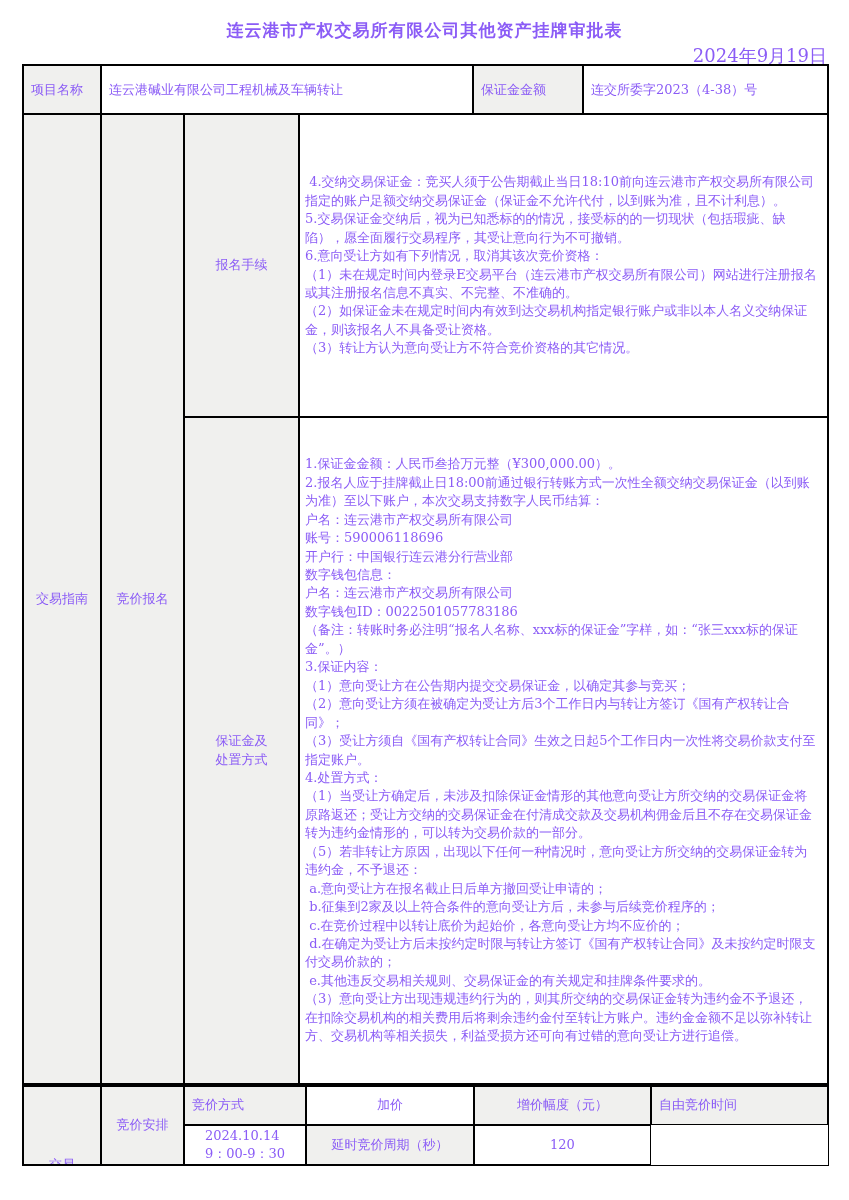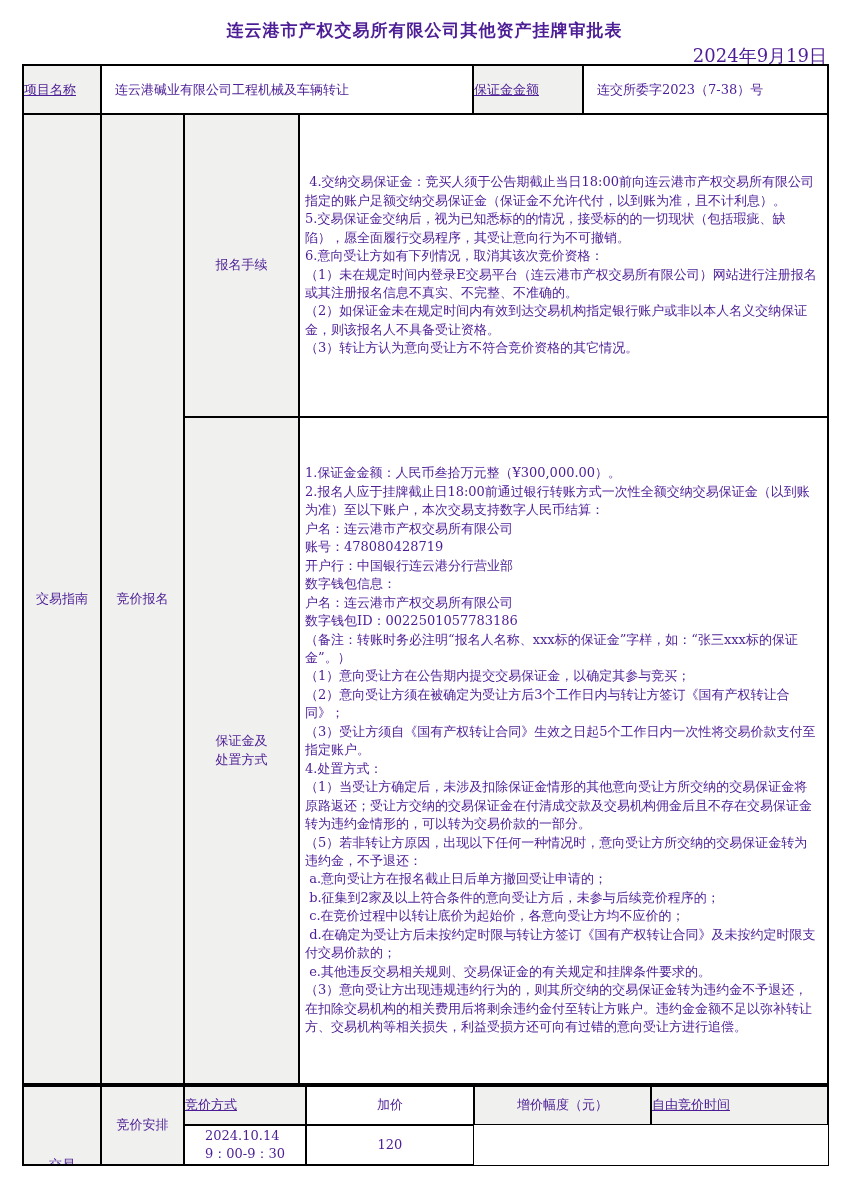--- a/index.html
+++ b/index.html
@@ -1,35 +1,35 @@
 <!DOCTYPE html>
 <html><head>
 <meta charset="utf-8">
 <style>
   html,body{margin:0;padding:0;background:#fff;}
   .page{
     position:relative;width:849px;height:1200px;overflow:hidden;background:#fff;
-    font-family:"DejaVu Serif","Liberation Serif",serif;color:#4c1d95;
+    font-family:"DejaVu Serif","Liberation Serif",serif;color:#8b5cf6;
   }
   .title{
     position:absolute;top:19px;left:0;width:849px;text-align:center;
     font-size:17px;font-weight:bold;letter-spacing:1px;
   }
   .date{
     position:absolute;top:44px;right:22px;font-size:18px;
   }
   .tbl{position:absolute;left:22px;display:grid;border:1px solid #000;background:#fff;}
   .c{
     border:1px solid #000;box-sizing:border-box;display:flex;align-items:center;
     font-size:13px;line-height:1.42;overflow:hidden;position:relative;
   }
   .gray{background:#f0f0ee;}
   .center{justify-content:center;text-align:left;}
-  .lab{padding-right:4px;text-decoration:underline;}
-  .val{padding-left:13px;padding-right:5px;}
+  .lab{padding-left:7px;padding-right:4px;}
+  .val{padding-left:7px;padding-right:5px;}
   .pre{white-space:pre-wrap;}
   
   .tbl-a{top:64px;width:805px;grid-template-columns:78px 372px 110px 245px;grid-template-rows:51px;}
   
   .tbl-b{top:113px;width:805px;grid-template-columns:78px 83px 115px 529px;grid-template-rows:303px 667px;}
   .span2{grid-row:span 2;}
   .content{
     flex-direction:column;justify-content:center;align-items:stretch;
     padding:6px 7px 6px 5px;
   }
@@ -47,49 +47,50 @@
 
 <div class="page">
 
   <div class="title">连云港市产权交易所有限公司其他资产挂牌审批表</div>
   <div class="date">2024年9月19日</div>
 
   <div class="tbl tbl-a">
     <div class="c gray lab">项目名称</div>
     <div class="c val">连云港碱业有限公司工程机械及车辆转让</div>
     <div class="c gray lab">保证金金额</div>
-    <div class="c val">连交所委字2023（7-38）号</div>
+    <div class="c val">连交所委字2023（4-38）号</div>
   </div>
 
   <div class="tbl tbl-b">
     <div class="c gray center span2">交易指南</div>
     <div class="c gray center span2">竞价报名</div>
 
     <div class="c gray center">报名手续</div>
     <div class="c content">
-        <div class="para"> 4.交纳交易保证金：竞买人须于公告期截止当日18:00前向连云港市产权交易所有限公司指定的账户足额交纳交易保证金（保证金不允许代付，以到账为准，且不计利息）。</div>
+        <div class="para"> 4.交纳交易保证金：竞买人须于公告期截止当日18:10前向连云港市产权交易所有限公司指定的账户足额交纳交易保证金（保证金不允许代付，以到账为准，且不计利息）。</div>
         <div class="para">5.交易保证金交纳后，视为已知悉标的的情况，接受标的的一切现状（包括瑕疵、缺陷），愿全面履行交易程序，其受让意向行为不可撤销。</div>
         <div class="para">6.意向受让方如有下列情况，取消其该次竞价资格：</div>
         <div class="para">（1）未在规定时间内登录E交易平台（连云港市产权交易所有限公司）网站进行注册报名或其注册报名信息不真实、不完整、不准确的。</div>
         <div class="para">（2）如保证金未在规定时间内有效到达交易机构指定银行账户或非以本人名义交纳保证金，则该报名人不具备受让资格。</div>
         <div class="para">（3）转让方认为意向受让方不符合竞价资格的其它情况。</div>
       </div>
 
     <div class="c gray center pre">保证金及
 处置方式</div>
     <div class="c content">
         <div class="para">1.保证金金额：人民币叁拾万元整（¥300,000.00）。</div>
         <div class="para">2.报名人应于挂牌截止日18:00前通过银行转账方式一次性全额交纳交易保证金（以到账为准）至以下账户，本次交易支持数字人民币结算：</div>
         <div class="para">户名：连云港市产权交易所有限公司</div>
-        <div class="para">账号：478080428719</div>
+        <div class="para">账号：590006118696</div>
         <div class="para">开户行：中国银行连云港分行营业部</div>
         <div class="para">数字钱包信息：</div>
         <div class="para">户名：连云港市产权交易所有限公司</div>
         <div class="para">数字钱包ID：0022501057783186</div>
         <div class="para">（备注：转账时务必注明“报名人名称、xxx标的保证金”字样，如：“张三xxx标的保证金”。）</div>
+        <div class="para">3.保证内容：</div>
         <div class="para">（1）意向受让方在公告期内提交交易保证金，以确定其参与竞买；</div>
         <div class="para">（2）意向受让方须在被确定为受让方后3个工作日内与转让方签订《国有产权转让合同》；</div>
         <div class="para">（3）受让方须自《国有产权转让合同》生效之日起5个工作日内一次性将交易价款支付至指定账户。</div>
         <div class="para">4.处置方式：</div>
         <div class="para">（1）当受让方确定后，未涉及扣除保证金情形的其他意向受让方所交纳的交易保证金将原路返还；受让方交纳的交易保证金在付清成交款及交易机构佣金后且不存在交易保证金转为违约金情形的，可以转为交易价款的一部分。</div>
         <div class="para">（5）若非转让方原因，出现以下任何一种情况时，意向受让方所交纳的交易保证金转为违约金，不予退还：</div>
         <div class="para"> a.意向受让方在报名截止日后单方撤回受让申请的；</div>
         <div class="para"> b.征集到2家及以上符合条件的意向受让方后，未参与后续竞价程序的；</div>
         <div class="para"> c.在竞价过程中以转让底价为起始价，各意向受让方均不应价的；</div>
         <div class="para"> d.在确定为受让方后未按约定时限与转让方签订《国有产权转让合同》及未按约定时限支付交易价款的；</div>
@@ -104,16 +105,17 @@
     </div>
     <div class="c gray center span2">竞价安排</div>
 
     <div class="c gray lab">竞价方式</div>
     <div class="c center">加价</div>
     <div class="c gray center">增价幅度（元）</div>
 
     <div class="c gray lab">自由竞价时间</div>
     <div class="c center pre two-line">2024.10.14
 9：00-9：30</div>
+    <div class="c gray center">延时竞价周期（秒）</div>
     <div class="c center">120</div>
   </div>
 
 </div>
 
 </body></html>

